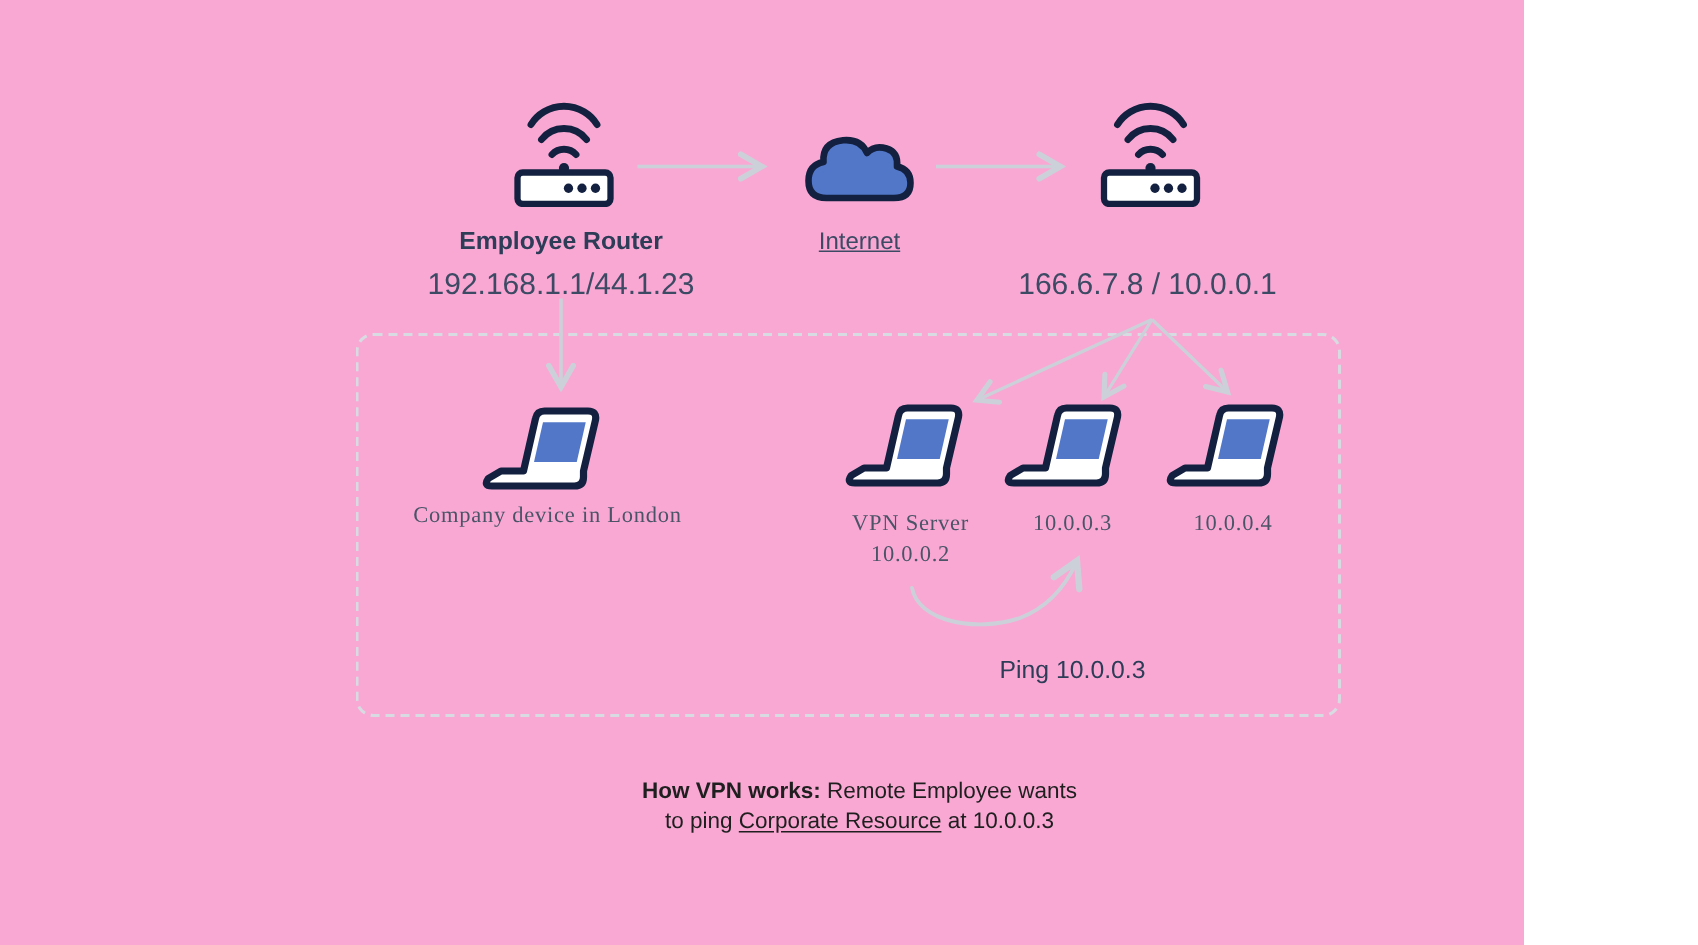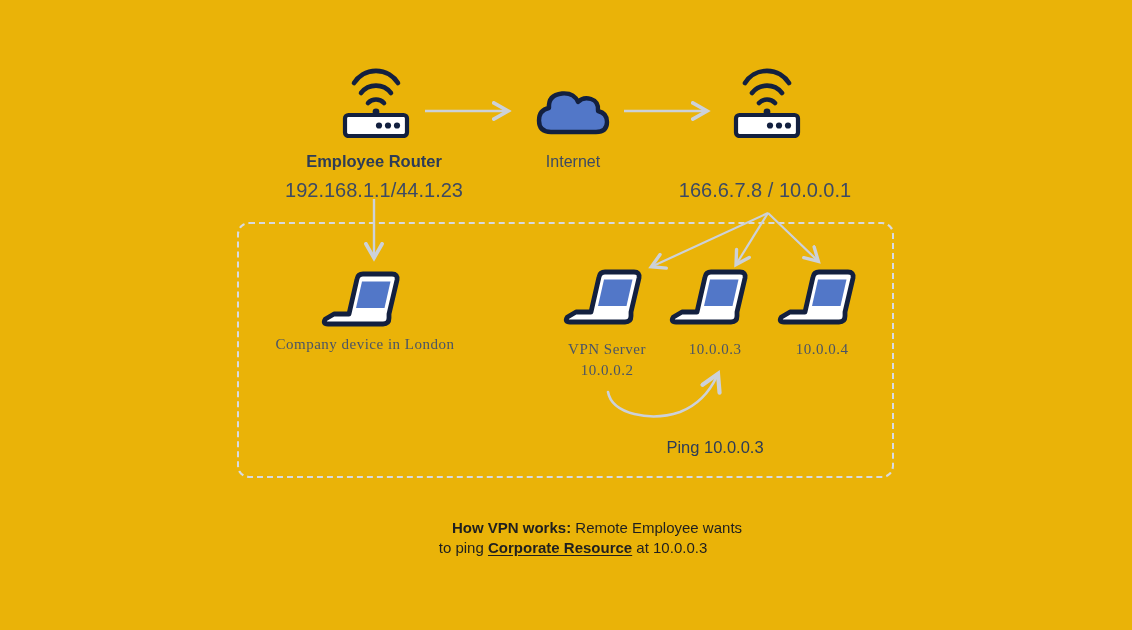--- a/index.html
+++ b/index.html
@@ -1,29 +1,29 @@
 <!DOCTYPE html>
 <html><head>
 <meta charset="utf-8">
 <style>
   html,body{margin:0;padding:0;background:#ffffff;}
   .canvas{
-    position:relative;width:1132px;height:630px;background:#eab308;overflow:hidden;
+    position:relative;width:1016px;height:630px;background:#f9a8d4;overflow:hidden;
     font-family:"Liberation Sans", sans-serif;
   }
   .abs{position:absolute;}
   .ctr{transform:translateX(-50%);white-space:nowrap;text-align:center;}
   .node-label{font-size:16.5px;font-weight:bold;color:#2d3c57;}
   .node-ip{font-size:20px;color:#3d4a63;}
-  .plain-label{font-size:16px;color:#3d4a63;}
+  .plain-label{font-size:16px;color:#3d4a63;text-decoration:underline;}
   .mono-label{font-family:Liberation Serif, serif;font-size:15px;color:#4a5466;letter-spacing:.5px;}
   .ping-label{font-size:16.5px;font-weight:normal;color:#2d3c57;}
   .caption{font-size:15px;color:#1f1f1f;line-height:20px;}
   .caption b{font-weight:bold;}
-  .caption u{text-decoration:underline;text-underline-offset:2px;font-weight:bold;}
+  .caption u{text-decoration:underline;text-underline-offset:2px;}
   .lan-box{
     box-sizing:border-box;border:2px dashed #d8dbe1;border-radius:12px;
   }
   svg{display:block;}
 </style>
 </head>
 <body>
 
 <div class="canvas">
 
@@ -139,20 +139,20 @@
     <defs>
         <marker id="m5" viewBox="0 0 10 10" refX="7" refY="5" markerWidth="9" markerHeight="9" orient="auto">
       <path d="M1,1 L8,5 L1,9" fill="none" stroke="#ccd1d9" stroke-width="1.8" stroke-linecap="round"></path>
         </marker>
       </defs>
     <path d="M 18,34 C 22,56 60,64 90,54 C 108,47 120,33 127,18" fill="none" stroke="#ccd1d9" stroke-width="2.6" stroke-linecap="round" marker-end="url(#m5)"></path>
   </svg>
 
   <div class="abs ctr ping-label" style="left:715px;top:438px;">Ping 10.0.0.3</div>
 
-  <div class="abs ctr caption" style="left:573px;top:518px;margin-left:24px;">
+  <div class="abs ctr caption" style="left:573px;top:518px;">
     <b>How VPN works:</b><span> Remote Employee wants</span>
   </div>
   <div class="abs ctr caption" style="left:573px;top:538px;">
     <span>to ping </span><u>Corporate Resource</u><span> at 10.0.0.3</span>
   </div>
 
 </div>
 
 </body></html>

